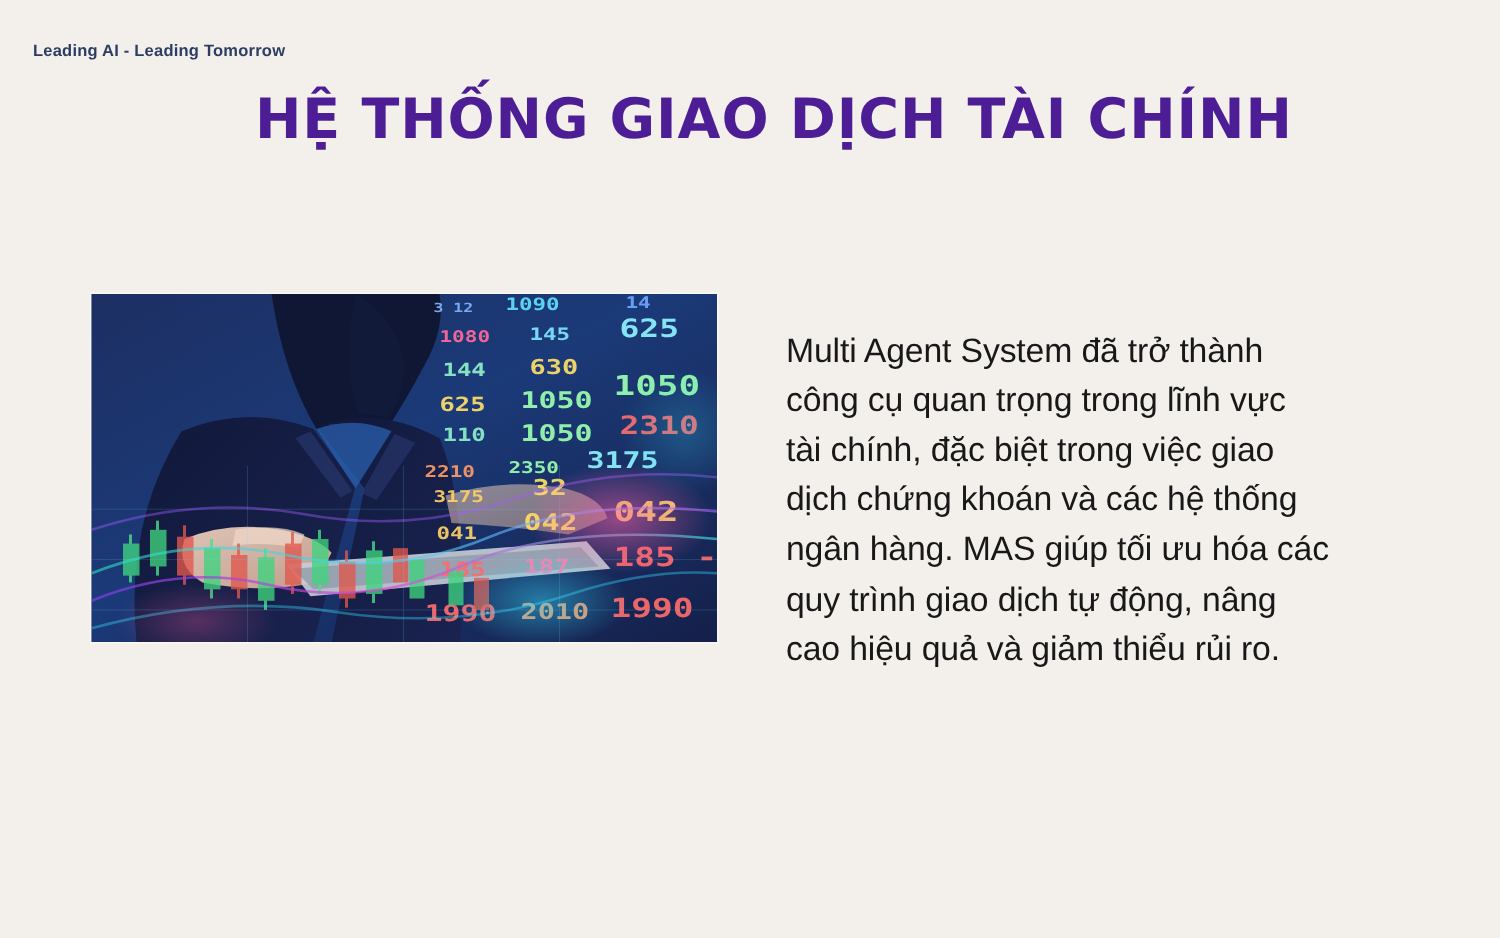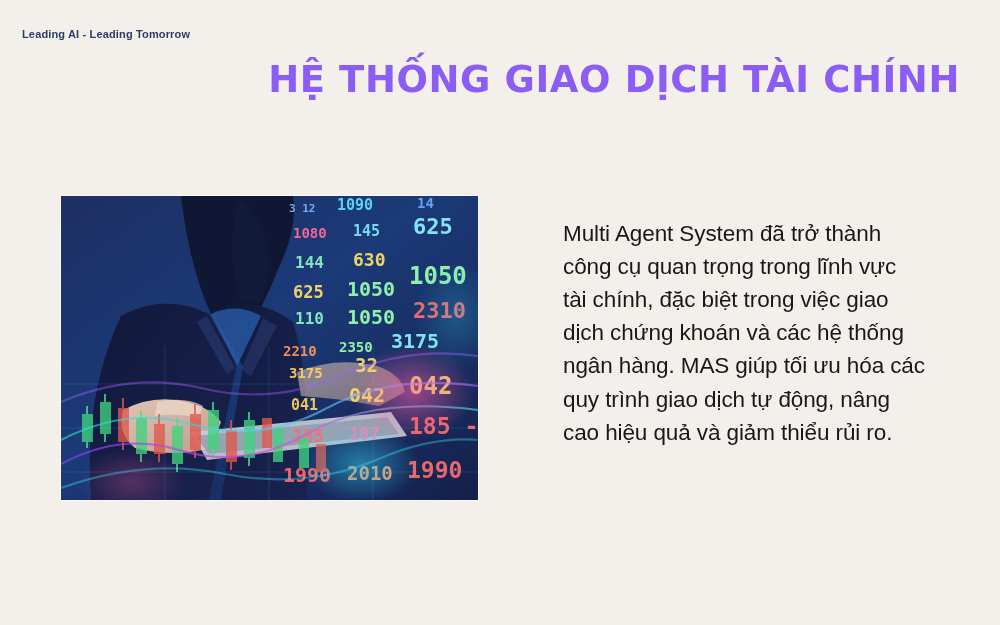--- a/index.html
+++ b/index.html
@@ -49,54 +49,53 @@
     color: #2c3d63;
     white-space: nowrap;
   }
 
   
   .page-title {
     position: absolute;
     left: 170px;
     right: 40px;
     top: 58px;
-    text-align: right;
+    text-align: left;
     font-family: "DejaVu Sans", sans-serif;
     font-size: 37px;
     font-weight: bold;
     letter-spacing: 0.6px;
-    color: #8b5cf6;
+    color: #4c1d95;
     white-space: nowrap;
   }
 
   
   .photo-frame {
     position: absolute;
     left: 61px;
     top: 196px;
     width: 417px;
-    height: 304px;
+    height: 232px;
     overflow: hidden;
     background: #182a5a;
     box-shadow: 0 0 0 1px rgba(255,255,255,0.55);
   }
   .photo-frame svg { display: block; width: 100%; height: 100%; }
 
   
   .body-copy {
     position: absolute;
     left: 524px;
     top: 194px;
     width: 362px;
     font-family: "Liberation Sans", sans-serif;
     font-size: 22.5px;
     line-height: 33.2px;
     color: #181818;
     letter-spacing: -0.1px;
-    margin-left: 39px;
   }
 </style>
 </head>
 <body>
 
 <div class="logo-block">
   <div class="logo-tagline">Leading AI - Leading Tomorrow</div>
 </div>
 
 <div class="page-title">HỆ THỐNG GIAO DỊCH TÀI CHÍNH</div>

